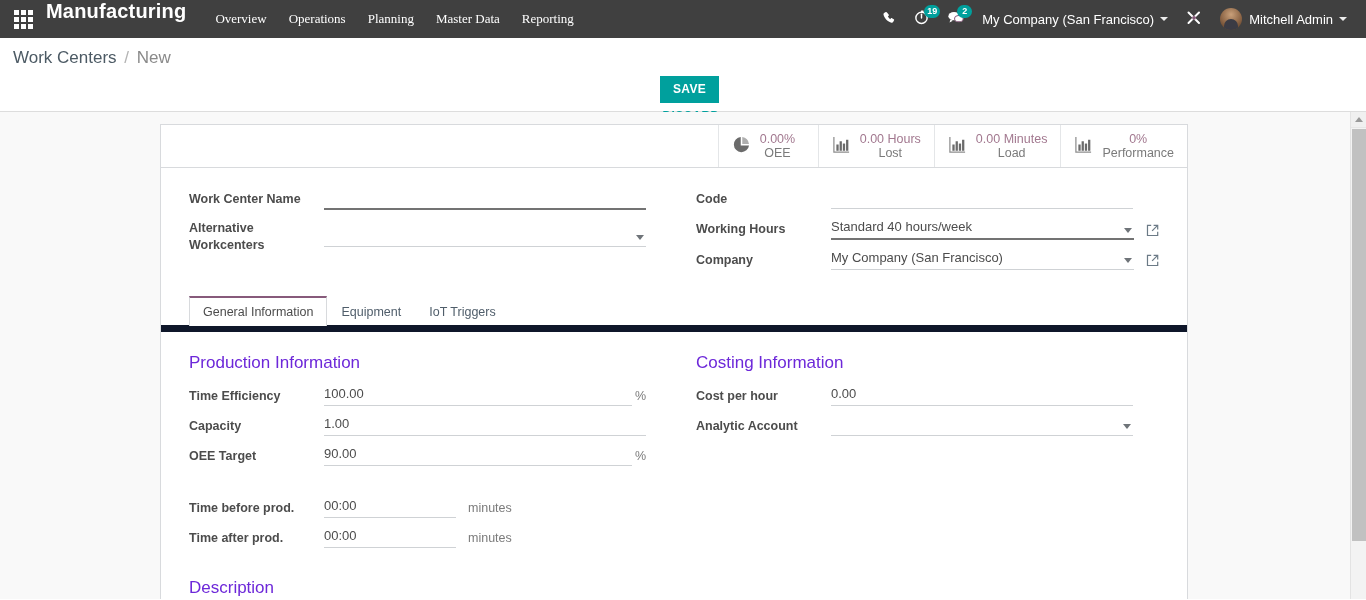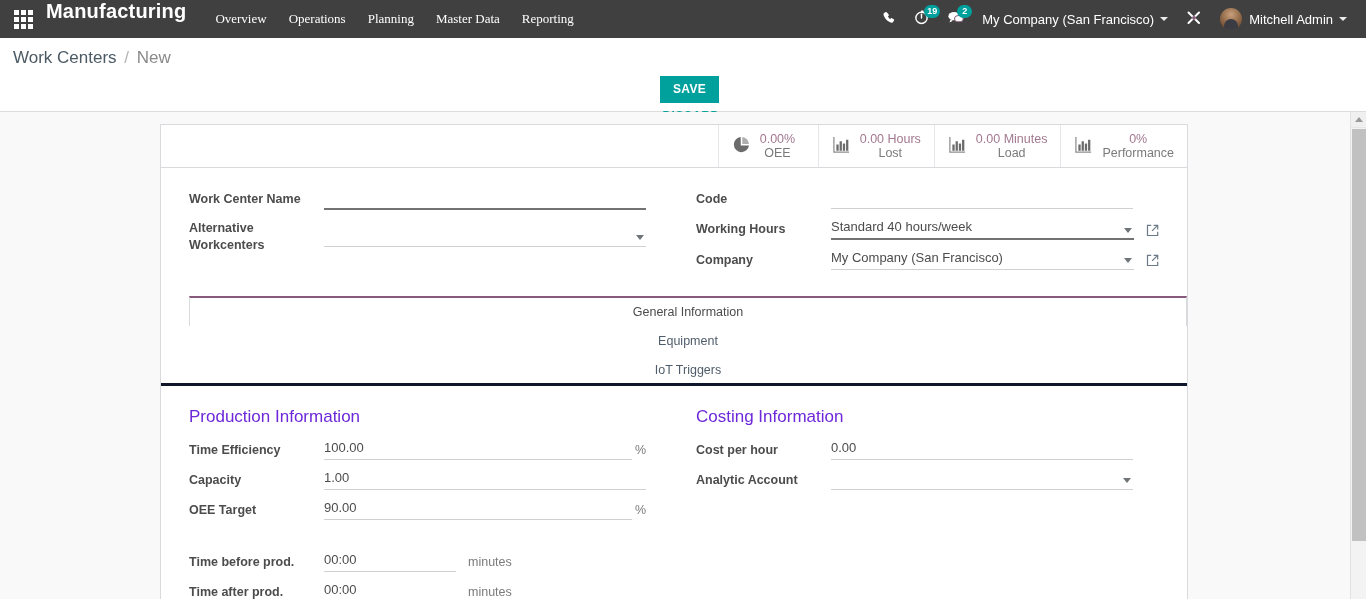--- a/index.html
+++ b/index.html
@@ -254,24 +254,23 @@
     font-size: 12.5px;
     color: #7b7b7b;
     padding-top: 3px;
     flex: none;
   }
 
   
   .notebook { margin-top: 19px; padding: 0 28px; }
   .tabs {
     display: flex;
-    border-bottom: 3px solid #0f172a;
+    border-bottom: 7px solid #0f172a;
     margin: 0 -28px;
     padding-left: 28px;
-    flex-direction: column;
   }
   .tab {
     font-size: 12.5px;
     color: #4f5d6a;
     padding: 7px 13px 6px;
     border: 1px solid transparent;
     border-bottom: none;
     margin-bottom: -1px;
     cursor: pointer;
     background: transparent;

